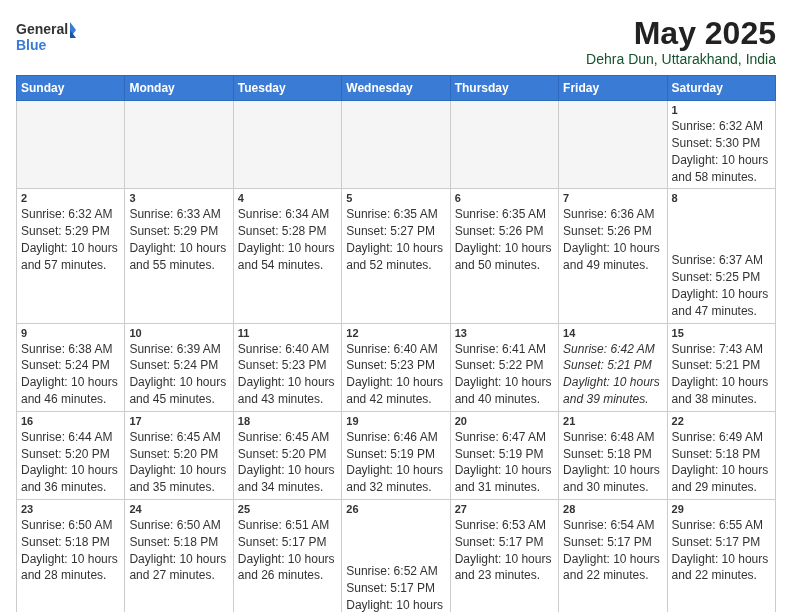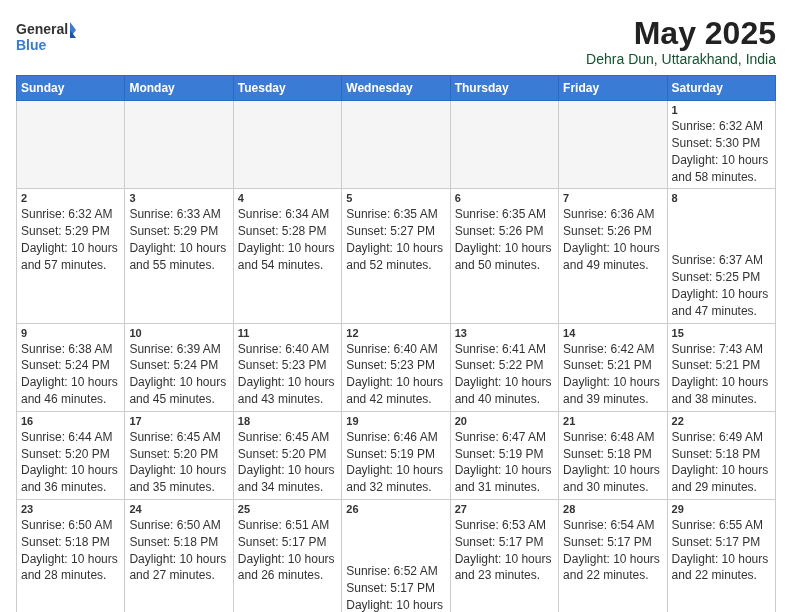--- a/index.html
+++ b/index.html
@@ -203,21 +203,21 @@
 Daylight: 10 hours and 42 minutes.</div>
           </td>
           <td>
             <span class="day-num">13</span>
             <div class="day-info" style="white-space: pre-line;">Sunrise: 6:41 AM
 Sunset: 5:22 PM
 Daylight: 10 hours and 40 minutes.</div>
           </td>
           <td>
             <span class="day-num">14</span>
-            <div class="day-info" style="white-space: pre-line;">Sunrise: 6:42 AM
+            <div class="day-info" style="white-space: pre-line; font-style: italic;">Sunrise: 6:42 AM
 Sunset: 5:21 PM
 Daylight: 10 hours and 39 minutes.</div>
           </td>
           <td>
             <span class="day-num">15</span>
             <div class="day-info" style="white-space: pre-line;">Sunrise: 7:43 AM
 Sunset: 5:21 PM
 Daylight: 10 hours and 38 minutes.</div>
           </td>
         </tr>

